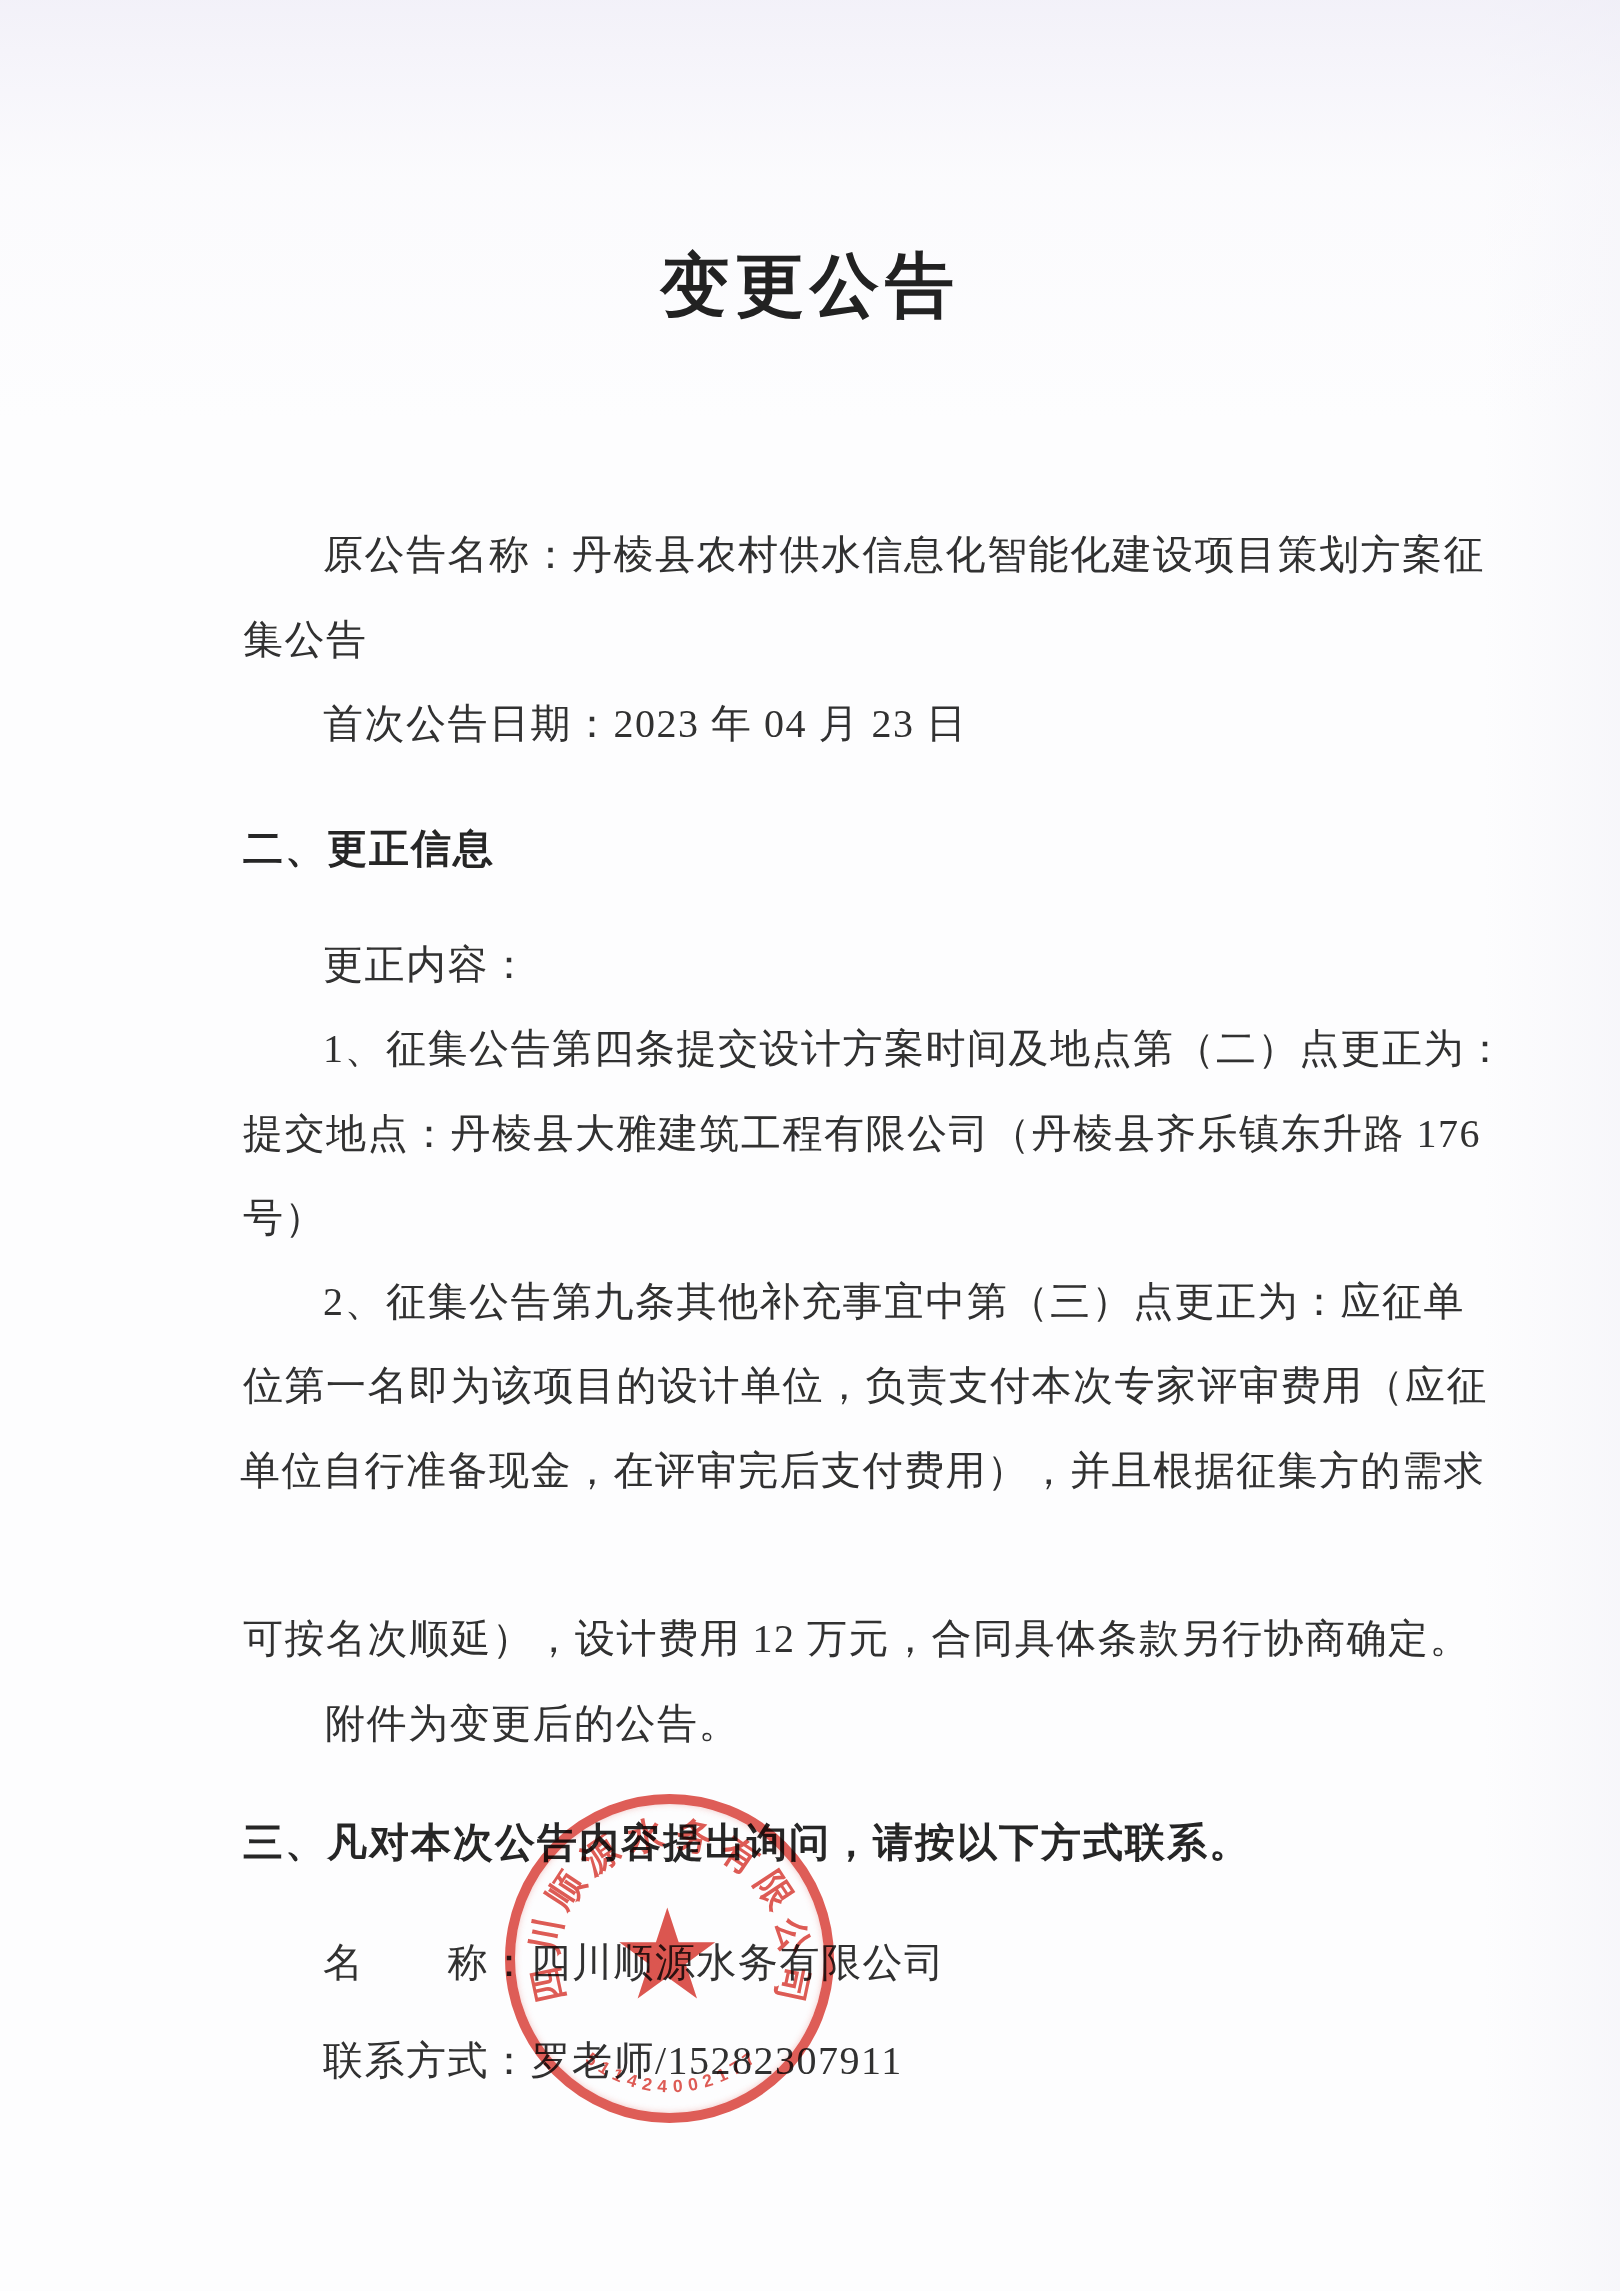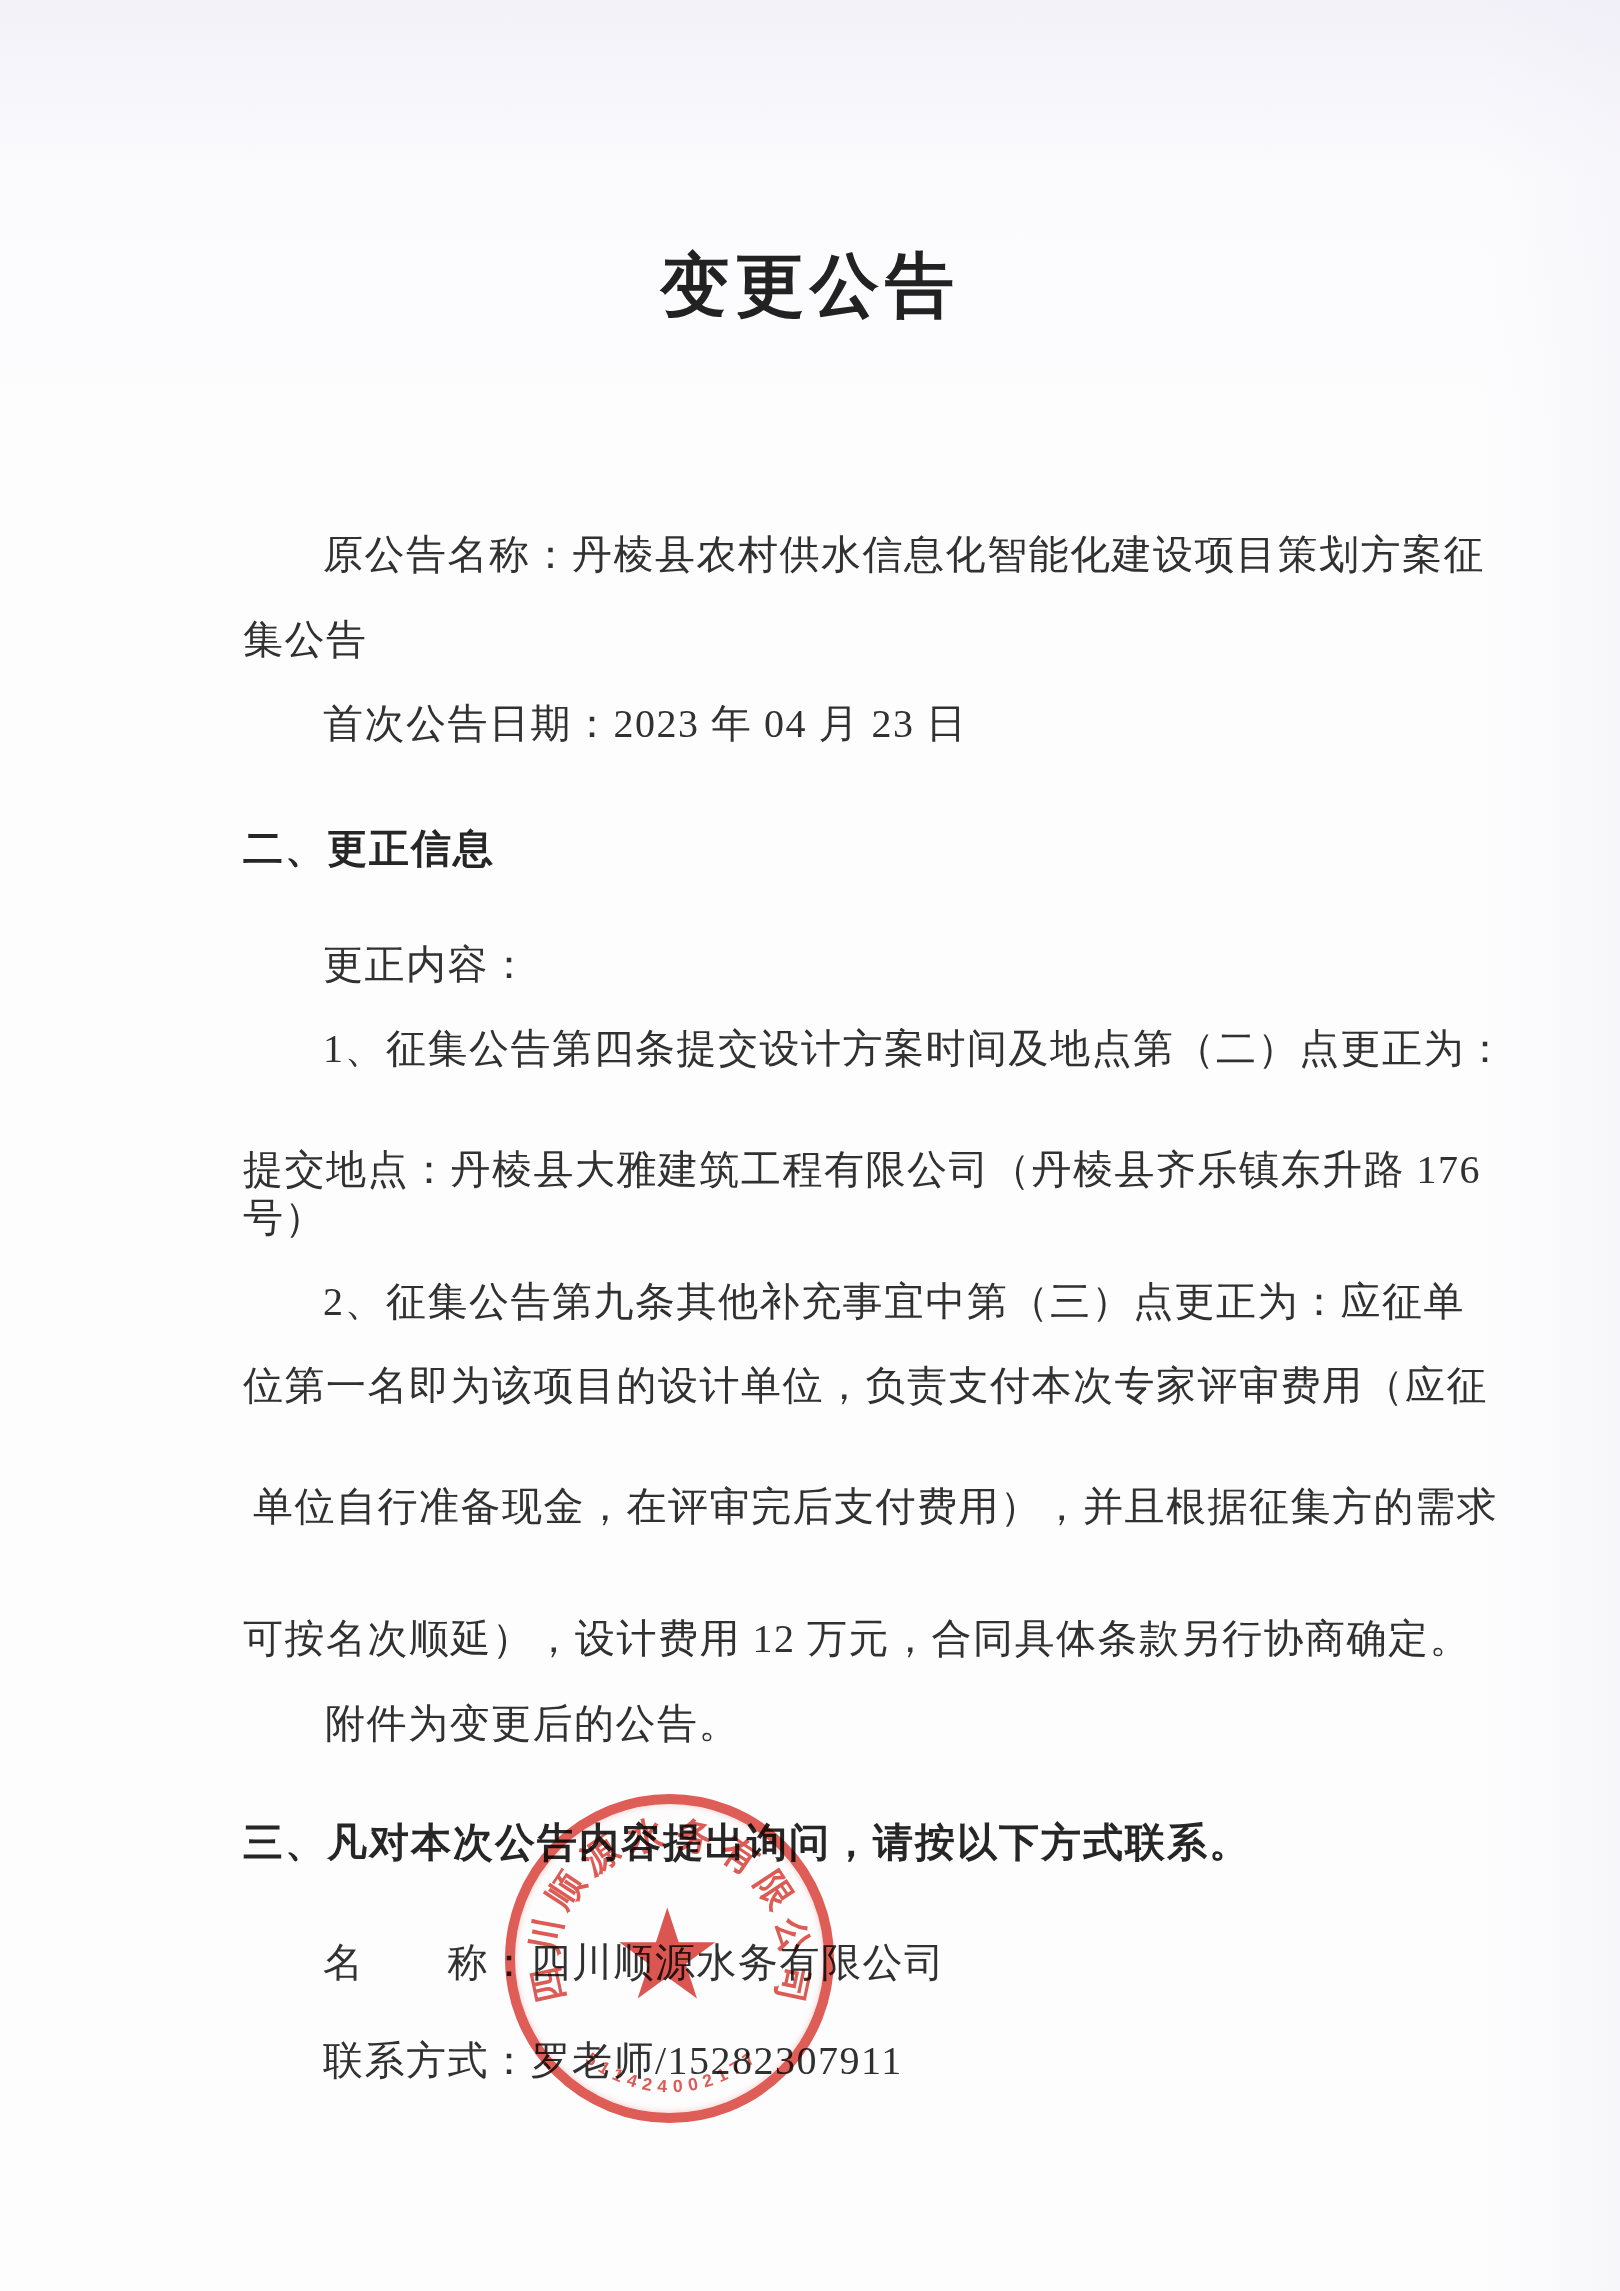--- a/index.html
+++ b/index.html
@@ -63,25 +63,25 @@
 
 
   <div class="tline body-line" style="top:527px;left:323px;">原公告名称：丹棱县农村供水信息化智能化建设项目策划方案征</div>
   <div class="tline body-line" style="top:612px;left:243px;">集公告</div>
   <div class="tline body-line" style="top:696px;left:323px;">首次公告日期：2023 年 04 月 23 日</div>
 
   <div class="tline h-sec" style="top:821px;left:243px;">二、更正信息</div>
 
   <div class="tline body-line" style="top:937px;left:323px;">更正内容：</div>
   <div class="tline body-line" style="top:1021px;left:323px;">1、征集公告第四条提交设计方案时间及地点第（二）点更正为：</div>
-  <div class="tline body-line" style="top:1106px;left:243px;margin-top:36px;">提交地点：丹棱县大雅建筑工程有限公司（丹棱县齐乐镇东升路 176</div>
+  <div class="tline body-line" style="top:1106px;left:243px;">提交地点：丹棱县大雅建筑工程有限公司（丹棱县齐乐镇东升路 176</div>
   <div class="tline body-line" style="top:1190px;left:243px;">号）</div>
   <div class="tline body-line" style="top:1274px;left:323px;">2、征集公告第九条其他补充事宜中第（三）点更正为：应征单</div>
   <div class="tline body-line" style="top:1358px;left:243px;">位第一名即为该项目的设计单位，负责支付本次专家评审费用（应征</div>
-  <div class="tline body-line" style="top:1443px;left:253px;margin-top:36px;">单位自行准备现金，在评审完后支付费用），并且根据征集方的需求</div>
+  <div class="tline body-line" style="top:1443px;left:240px;">单位自行准备现金，在评审完后支付费用），并且根据征集方的需求</div>
   <div class="tline body-line" style="top:1611px;left:243px;">可按名次顺延），设计费用 12 万元，合同具体条款另行协商确定。</div>
   <div class="tline body-line" style="top:1696px;left:325px;">附件为变更后的公告。</div>
 
   <div class="tline h-sec" style="top:1815px;left:243px;">三、凡对本次公告内容提出询问，请按以下方式联系。</div>
 
   <div class="tline body-line" style="top:1935px;left:323px;">名　　称：四川顺源水务有限公司</div>
   <div class="tline body-line" style="top:2033px;left:323px;">联系方式：罗老师/15282307911</div>
 
   <div class="stamp">
     <div class="stamp-ring"></div>

